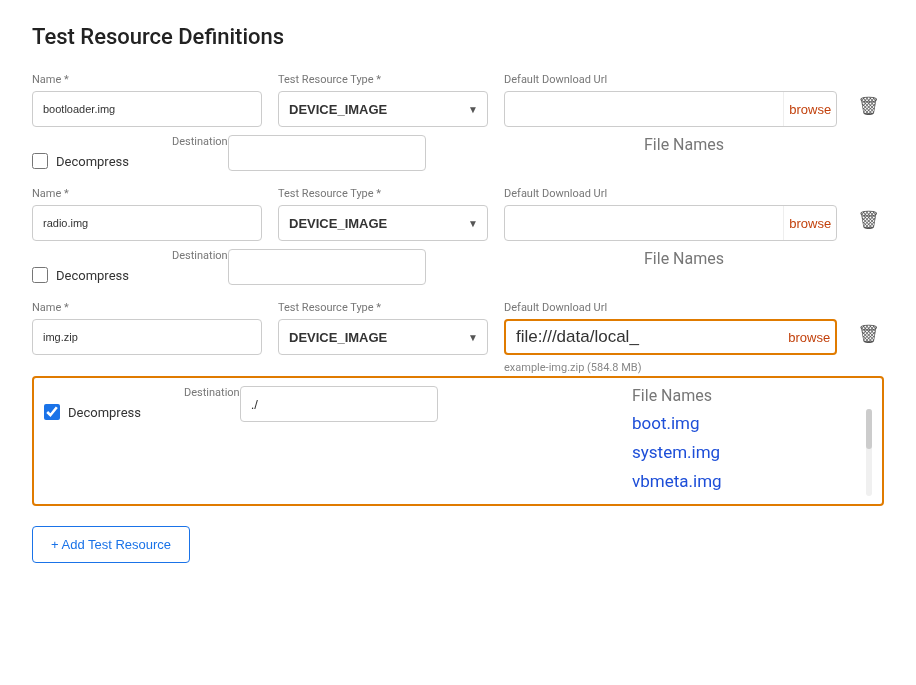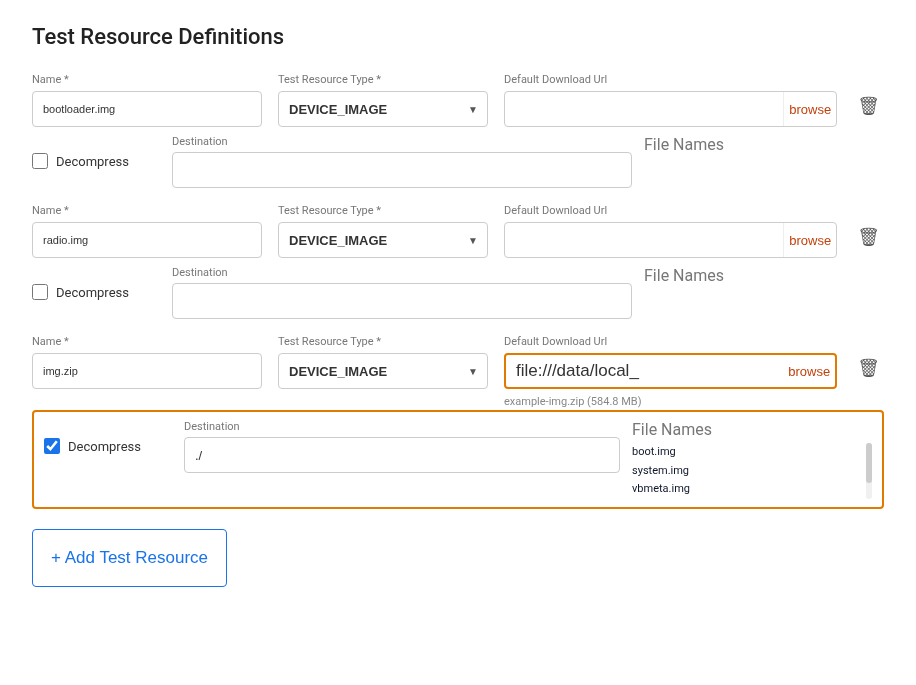--- a/index.html
+++ b/index.html
@@ -148,21 +148,21 @@
       cursor: pointer;
       accent-color: #1a73e8;
     }
     .decompress-label {
       font-size: 13px;
       color: #333;
     }
     .dest-group {
       flex: 1;
       display: flex;
-      flex-direction: column;
+      flex-direction: row;
     }
     .dest-label {
       font-size: 11px;
       color: #777;
       margin-bottom: 4px;
     }
     .dest-input {
       border: 1px solid #ccc;
       border-radius: 4px;
       padding: 8px 10px;
@@ -177,22 +177,22 @@
       flex-direction: column;
       margin-left: 12px;
       max-width: 240px;
     }
     .file-names-label {
       font-size: 16px;
       color: #777;
       margin-bottom: 4px;
     }
     .file-names-list {
-      font-size: 11px;
-      color: #0f172a;
+      font-size: 17px;
+      color: #1d4ed8;
       line-height: 1.7;
     }
     .file-names-scroll {
       position: relative;
       padding-right: 16px;
     }
     .scrollbar-track {
       position: absolute;
       right: 0;
       top: 0;
@@ -213,22 +213,22 @@
     .url-hint {
       font-size: 11px;
       color: #888;
       margin-top: 3px;
     }
     .add-btn {
       border: 1px solid #1a73e8;
       background: #fff;
       color: #1a73e8;
       border-radius: 4px;
-      padding: 18px 18px;
-      font-size: 17px;
+      padding: 10px 18px;
+      font-size: 13px;
       cursor: pointer;
       margin-top: 8px;
     }
   </style>
 </head>
 <body>
 
 
 
 <h1>Test Resource Definitions</h1>

